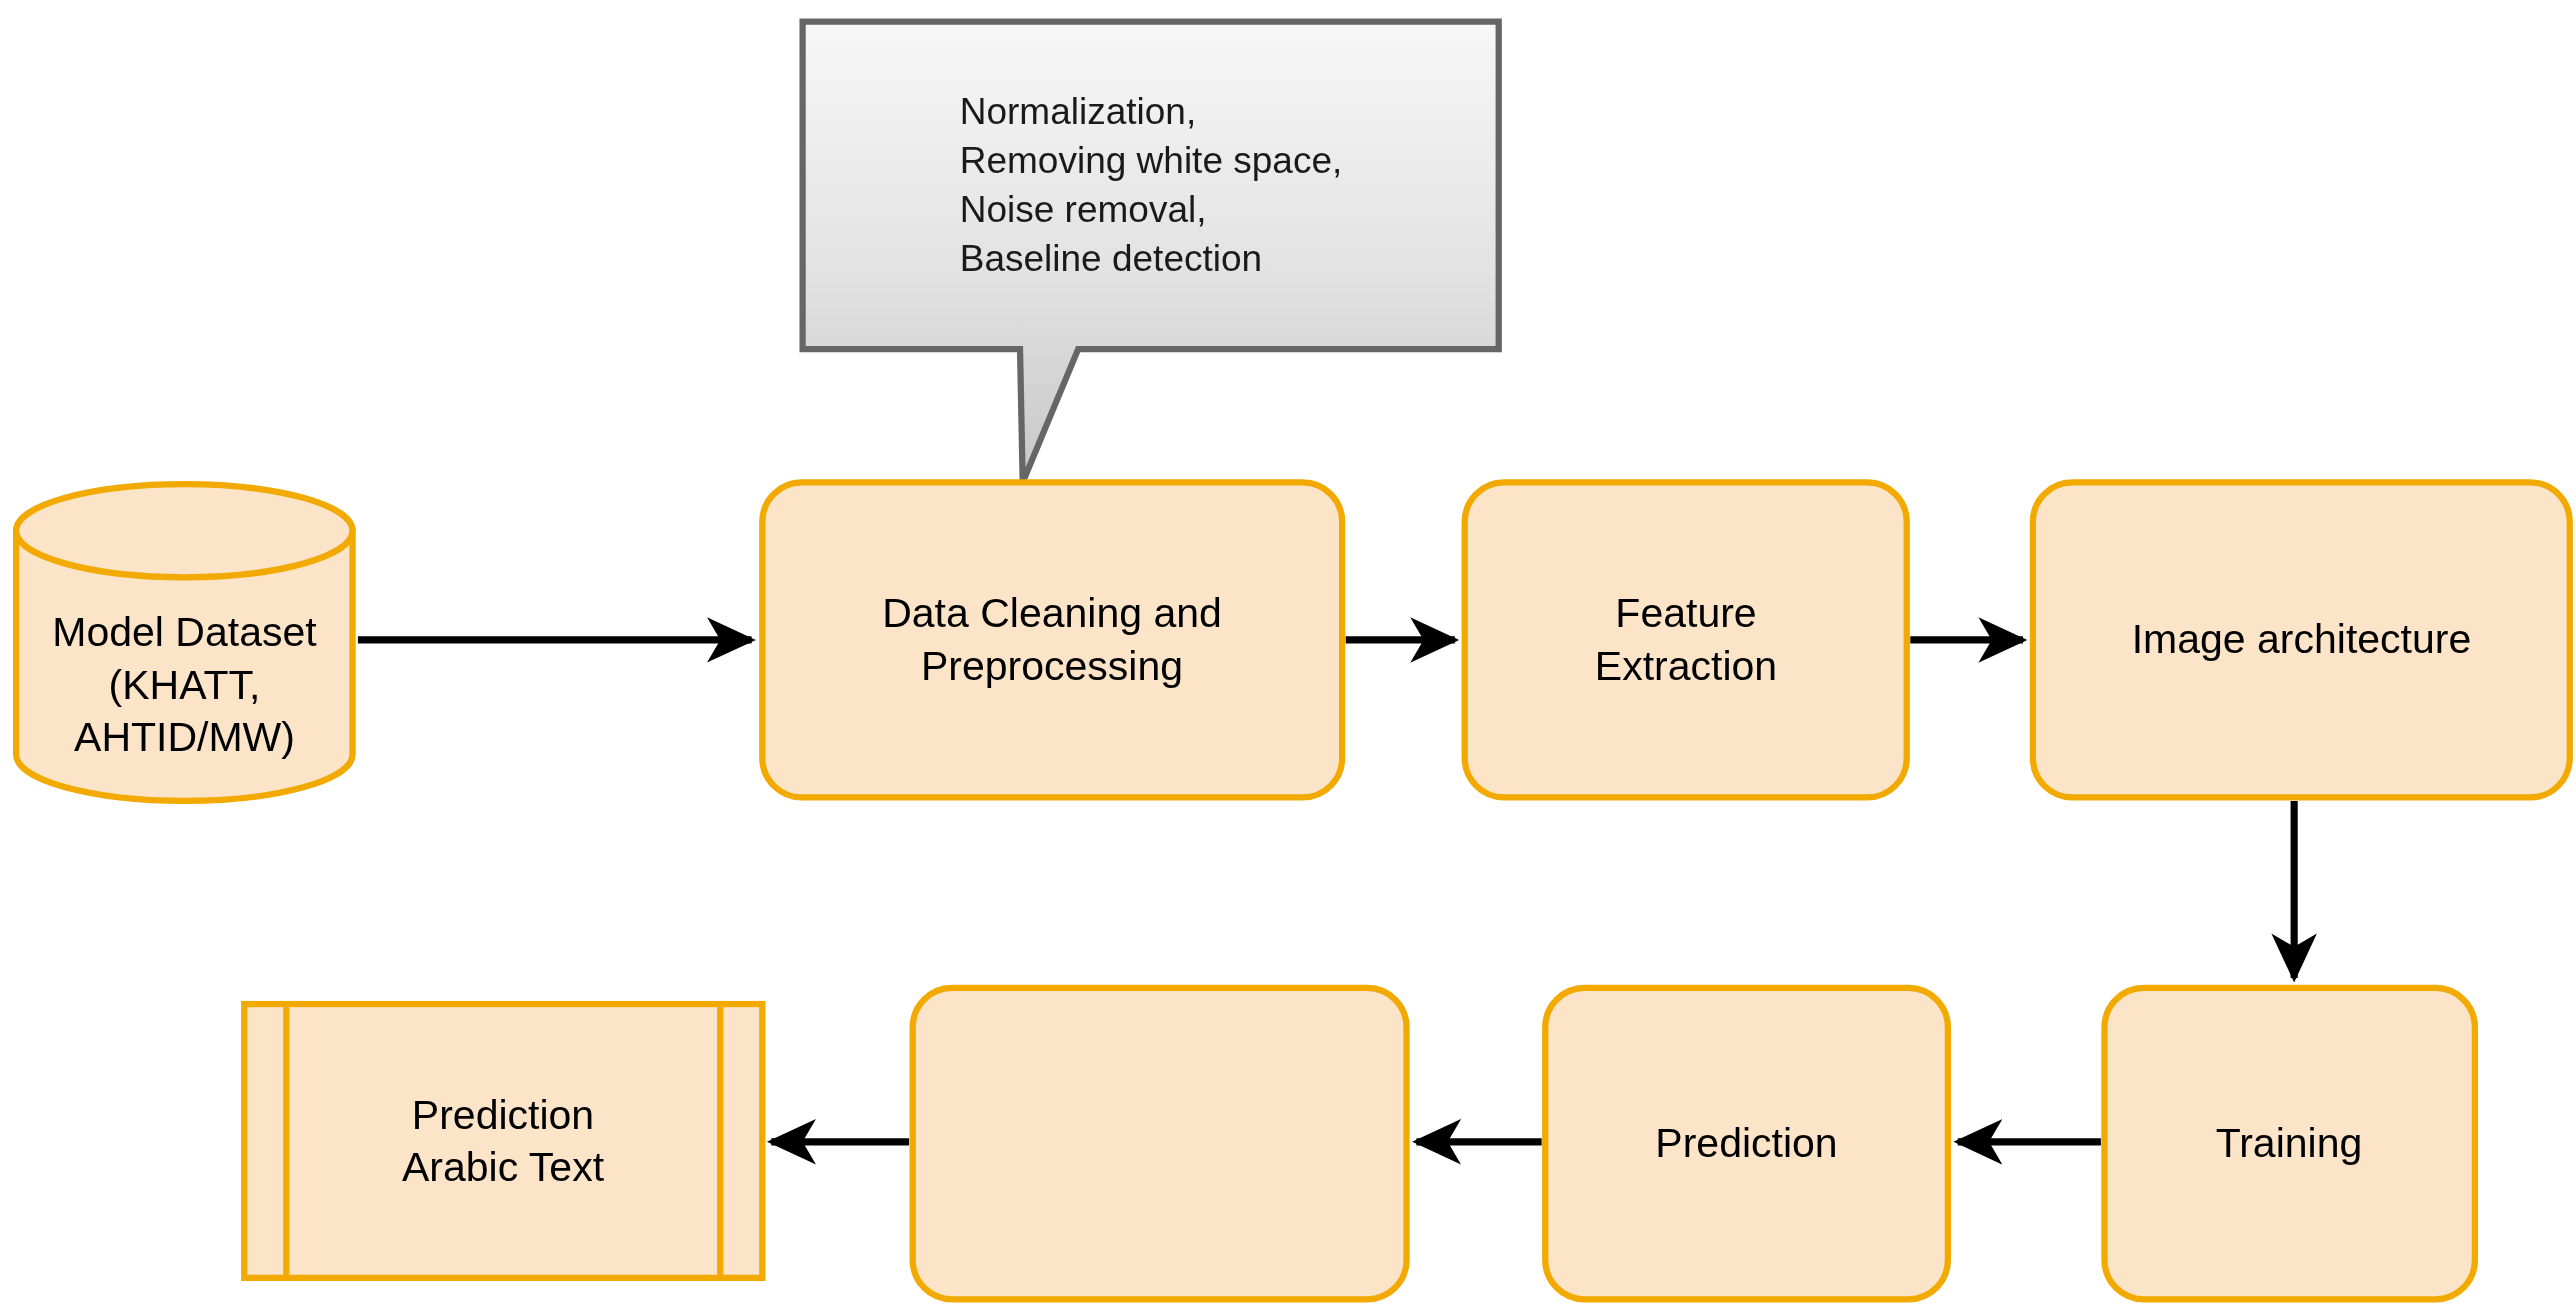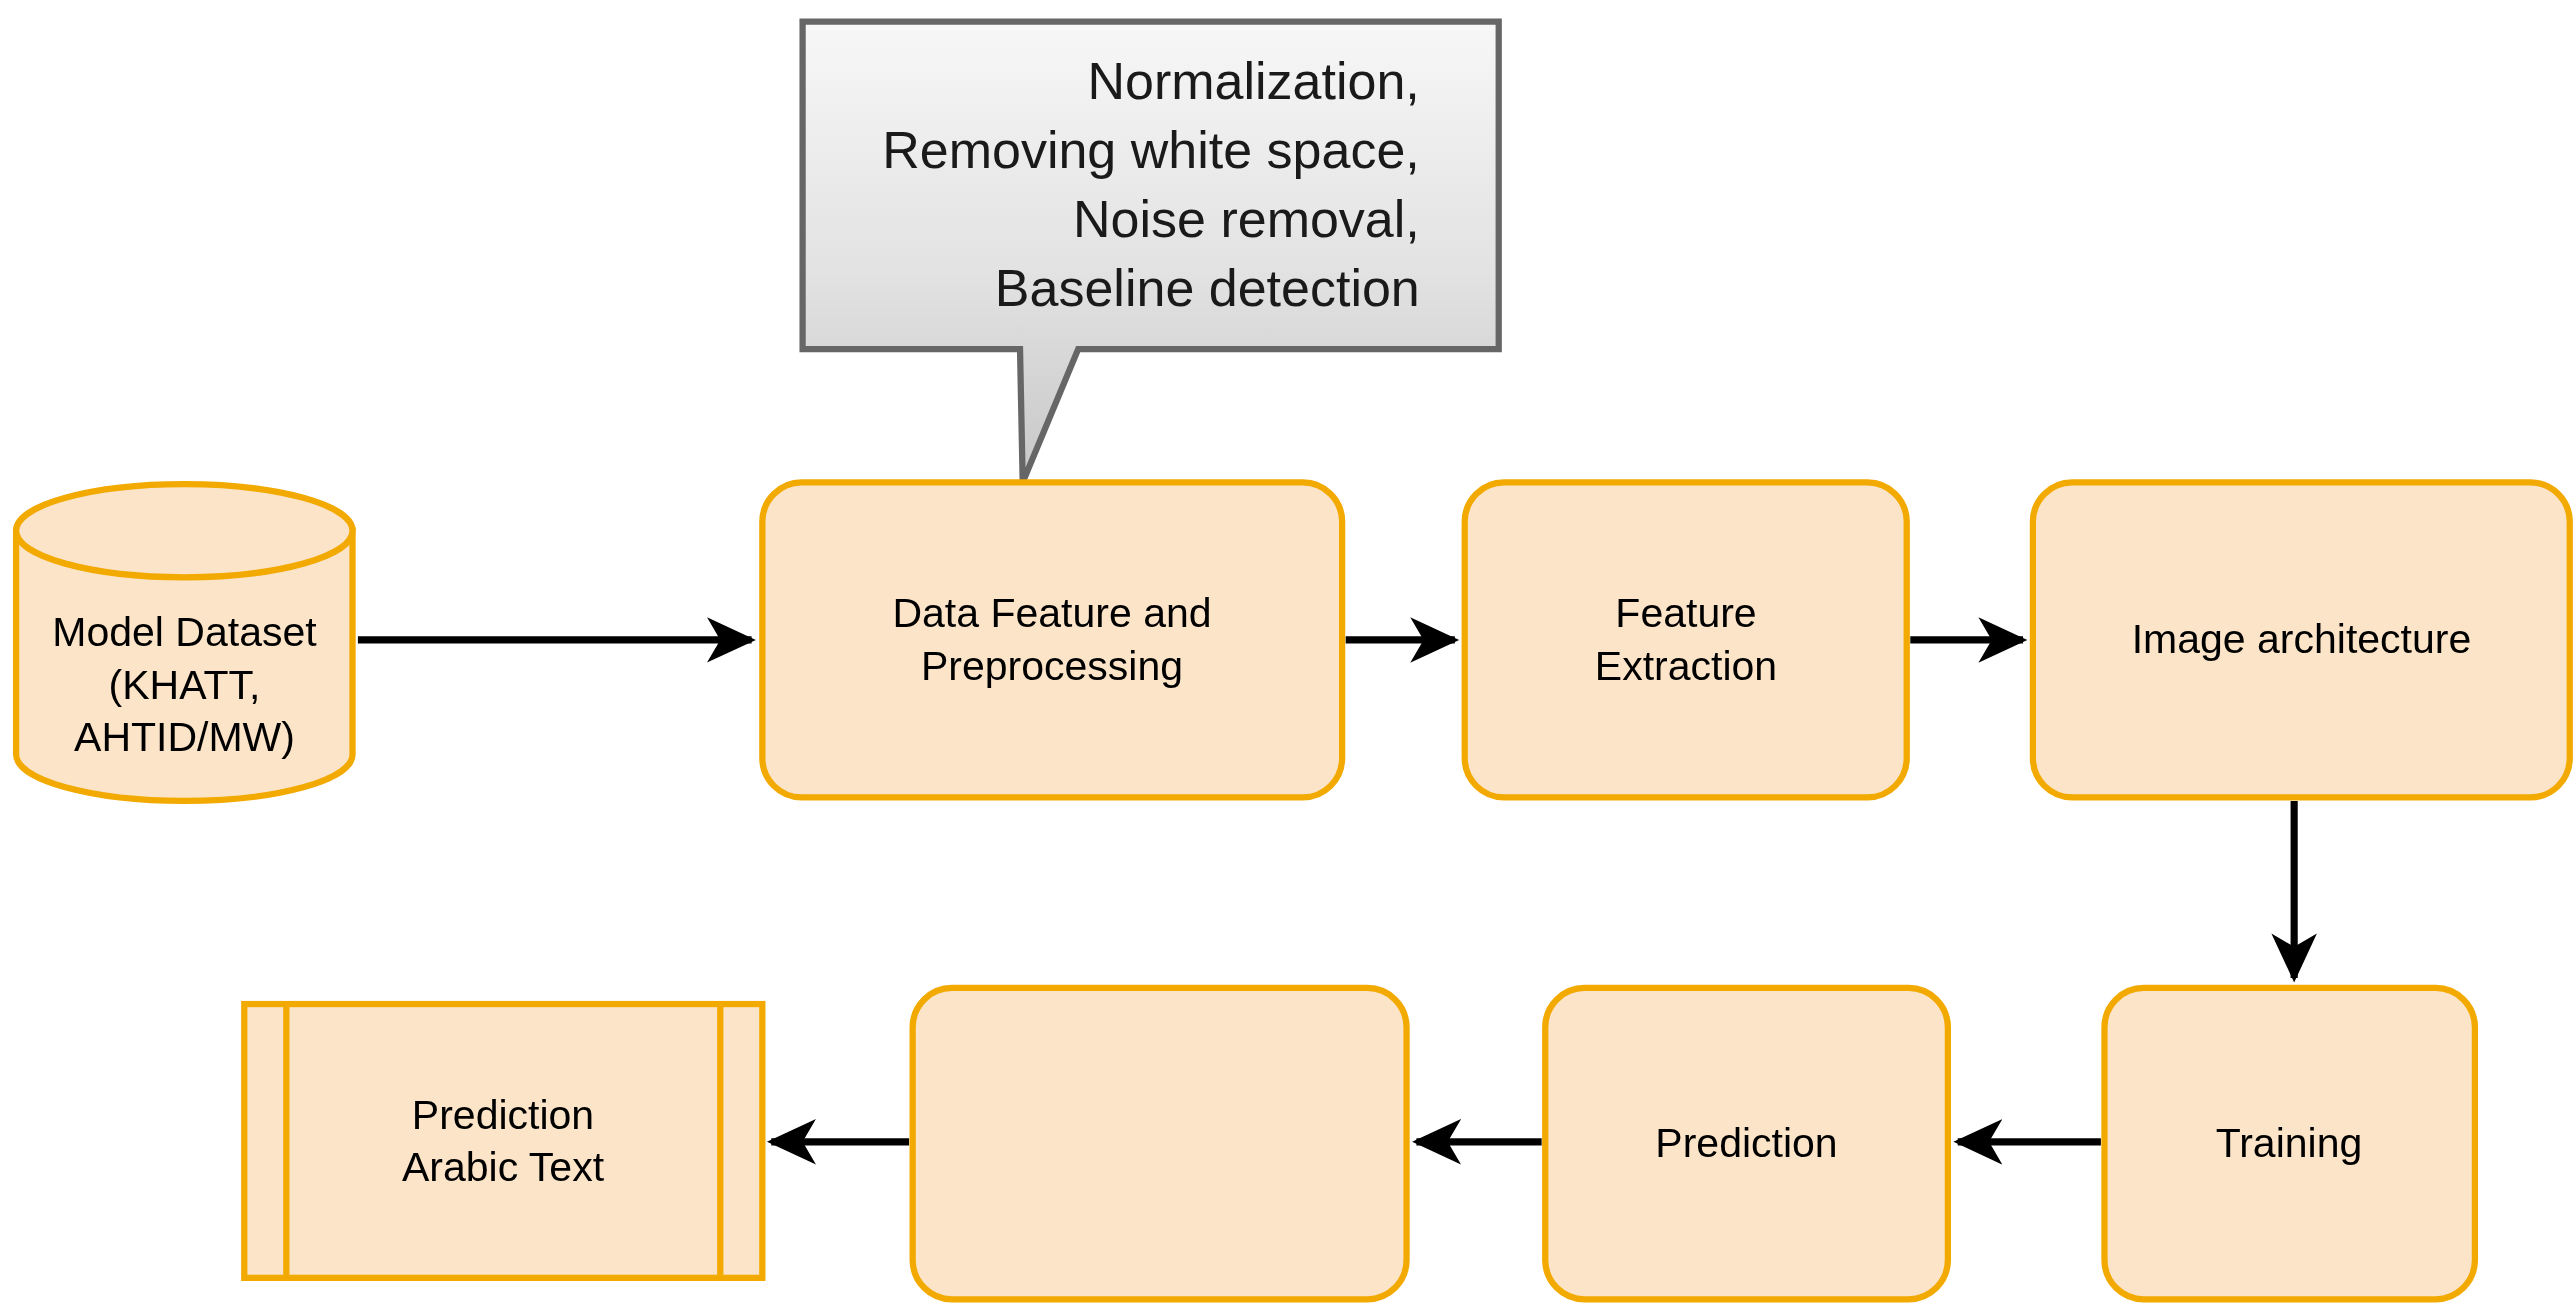--- a/index.html
+++ b/index.html
@@ -34,23 +34,23 @@
     line-height: 1.28;
     white-space: pre-line;
     pointer-events: none;
     font-family: "Liberation Sans", sans-serif;
   }
   .callout-label {
     position: absolute;
     display: flex;
     align-items: center;
     justify-content: center;
-    text-align: right;
+    text-align: left;
     color: #1a1a1a;
-    font-size: 52px;
+    font-size: 37px;
     line-height: 1.33;
     white-space: pre-line;
     font-family: "Liberation Sans", sans-serif;
   }
 </style>
 </head>
 <body>
 
 <div id="canvas">
 
@@ -116,21 +116,21 @@
   </svg>
 
   <div class="callout-label" style="left:803px; top:21.5px; width:696px; height:327px;">Normalization,
 Removing white space,
 Noise removal,
 Baseline detection</div>
 
   <div class="node-label" style="left:18px; top:573px; width:333px; height:224px;">Model Dataset
 (KHATT, AHTID/MW)</div>
 
-  <div class="node-label" style="left:762px; top:482px; width:580px; height:315px;">Data Feature and
+  <div class="node-label" style="left:762px; top:482px; width:580px; height:315px;">Data Cleaning and
 Preprocessing</div>
 
   <div class="node-label" style="left:1465px; top:482px; width:442px; height:315px;">Feature
 Extraction</div>
 
   <div class="node-label" style="left:2033px; top:482px; width:537px; height:315px;">Image architecture</div>
 
   <div class="node-label" style="left:2104px; top:988px; width:370px; height:311px;">Training</div>
 
   <div class="node-label" style="left:1545px; top:988px; width:403px; height:311px;">Prediction</div>

